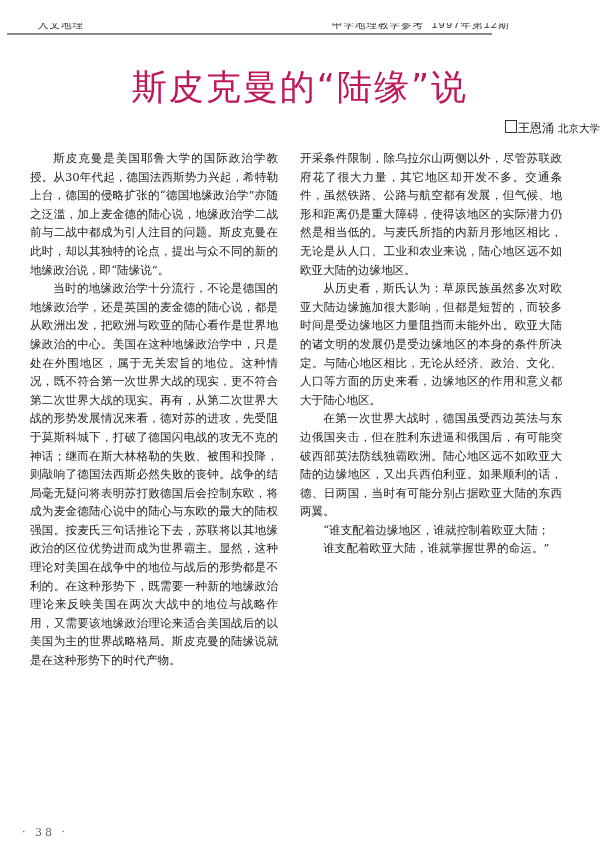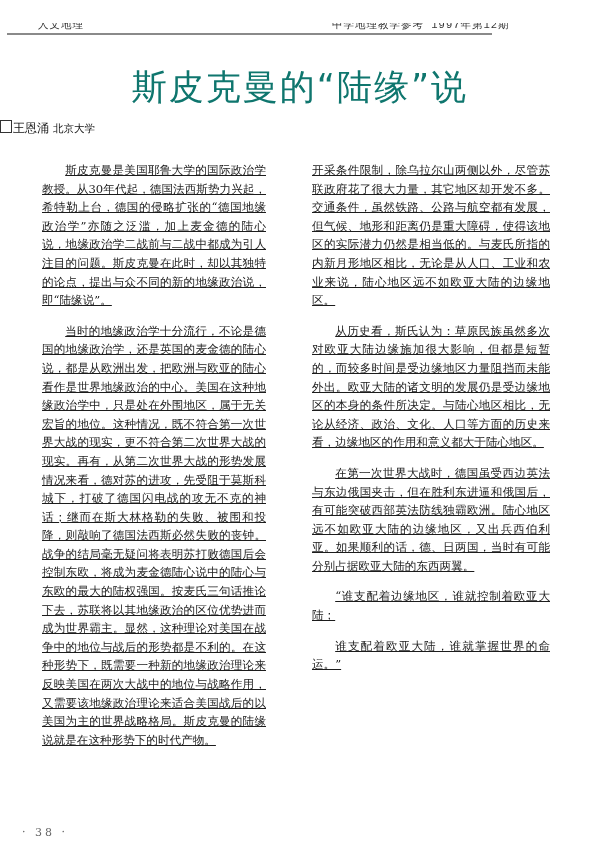--- a/index.html
+++ b/index.html
@@ -6,31 +6,31 @@
   body { width: 600px; height: 850px; position: relative; overflow: hidden;
          font-family: "DejaVu Serif", "Liberation Serif", serif; color: #1a1a1a; }
   .running-head { position: absolute; left: 0; top: 0; width: 480px; height: 36px; }
   .rh-left { position: absolute; left: 38px; top: 18px; font-family: "DejaVu Sans", sans-serif;
              font-size: 10.5px; color: #333; letter-spacing: 1px; clip-path: inset(35% 0 0 0); }
   .rh-right { position: absolute; left: 332px; top: 18px; font-family: Liberation Mono, monospace;
               font-size: 10.5px; color: #333; letter-spacing: 1px; clip-path: inset(35% 0 0 0); white-space: nowrap; }
   .rh-rule { position: absolute; left: 7px; top: 33px; width: 485px; height: 2px; background: #8a8a8a; }
   .title { position: absolute; left: 0; top: 64px; width: 600px; text-align: center;
            font-family: "DejaVu Sans", sans-serif; font-size: 35px; font-weight: normal;
-           letter-spacing: 2px; color: #0f766e; }
-  .byline { position: absolute; left: 0; top: 120px; width: 600px; text-align: left;
+           letter-spacing: 2px; color: #be185d; }
+  .byline { position: absolute; left: 0; top: 120px; width: 600px; text-align: right;
             font-family: Liberation Sans, sans-serif; font-size: 12px; color: #111; }
   .byline .box { display: inline-block; width: 10px; height: 11px; border: 1px solid #333;
                  vertical-align: -1px; margin-right: 1px; }
   .byline .affil { font-size: 10.5px; margin-left: 4px; }
   .col { position: absolute; top: 149px; font-size: 11.6px; line-height: 18.6px;
          text-align: justify; text-justify: inter-ideograph; color: #1c1c1c; }
   .col.left { left: 30px; width: 248px; }
   .col.right { left: 300px; width: 262px; }
-  .col p { margin: 12px; text-indent: 2em; text-decoration: underline; }
+  .col p { margin: 0; text-indent: 2em; }
   .col p.cont { text-indent: 0; }
   .col p.quote { text-indent: 2em; }
   .page-num { position: absolute; left: 22px; top: 826px; font-size: 11px; color: #666; letter-spacing: 3px; text-align: right; }
 </style>
 </head>
 <body>
 
 <div class="running-head">
   <span class="rh-left">人文地理</span>
   <span class="rh-right">中学地理教学参考 1997年第12期</span>

